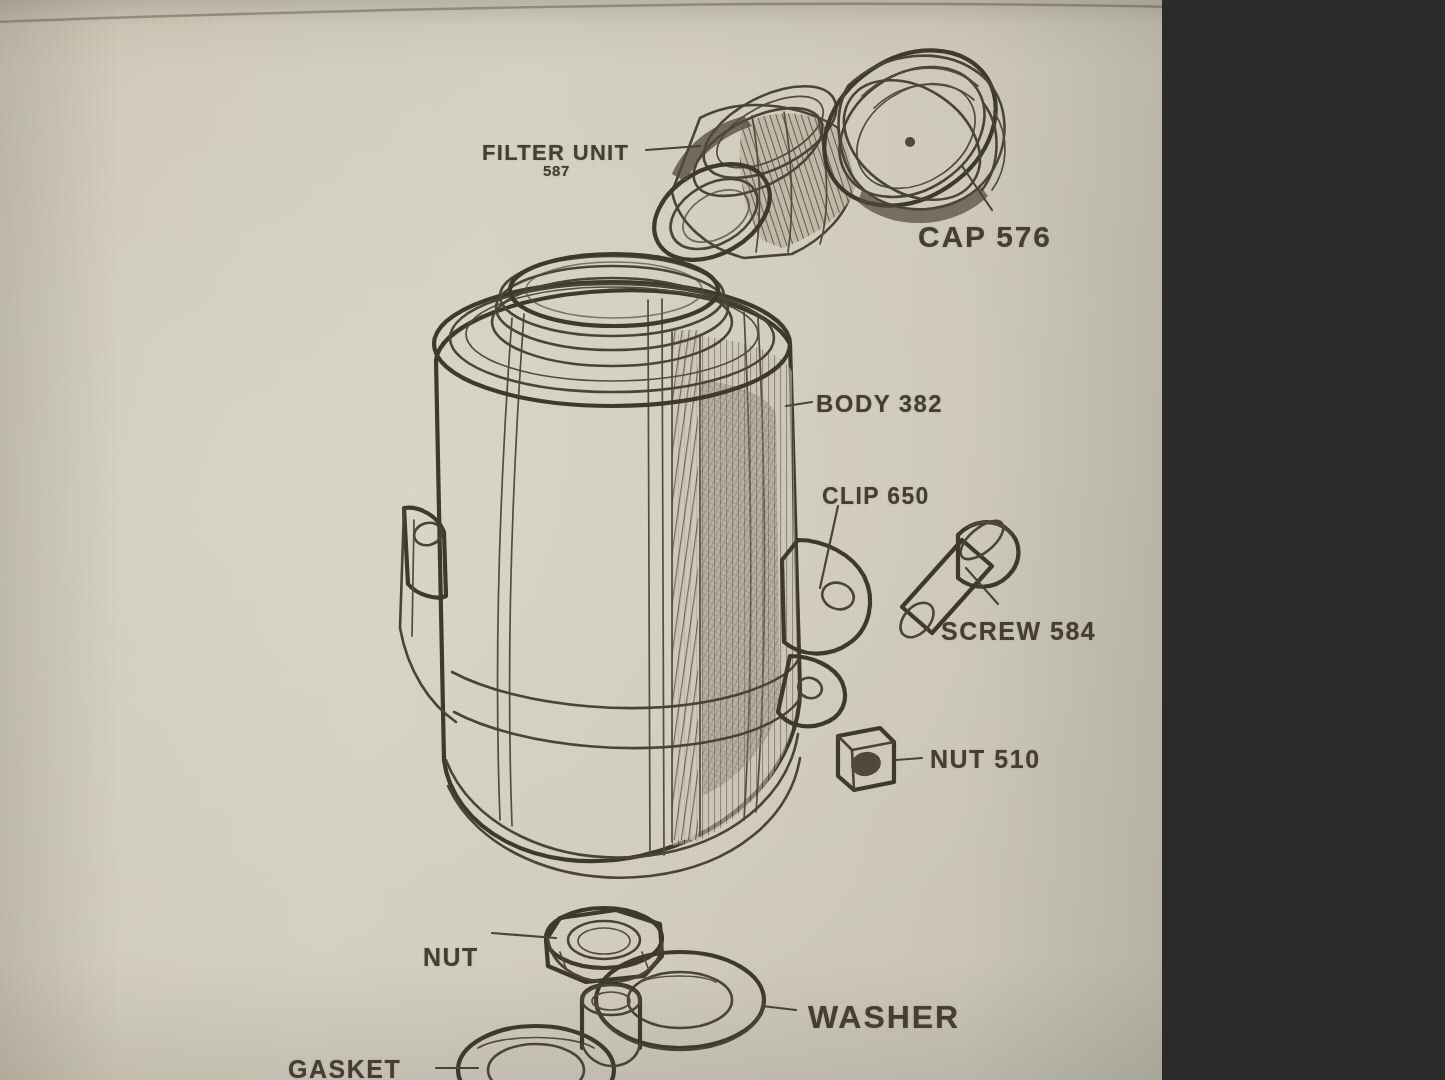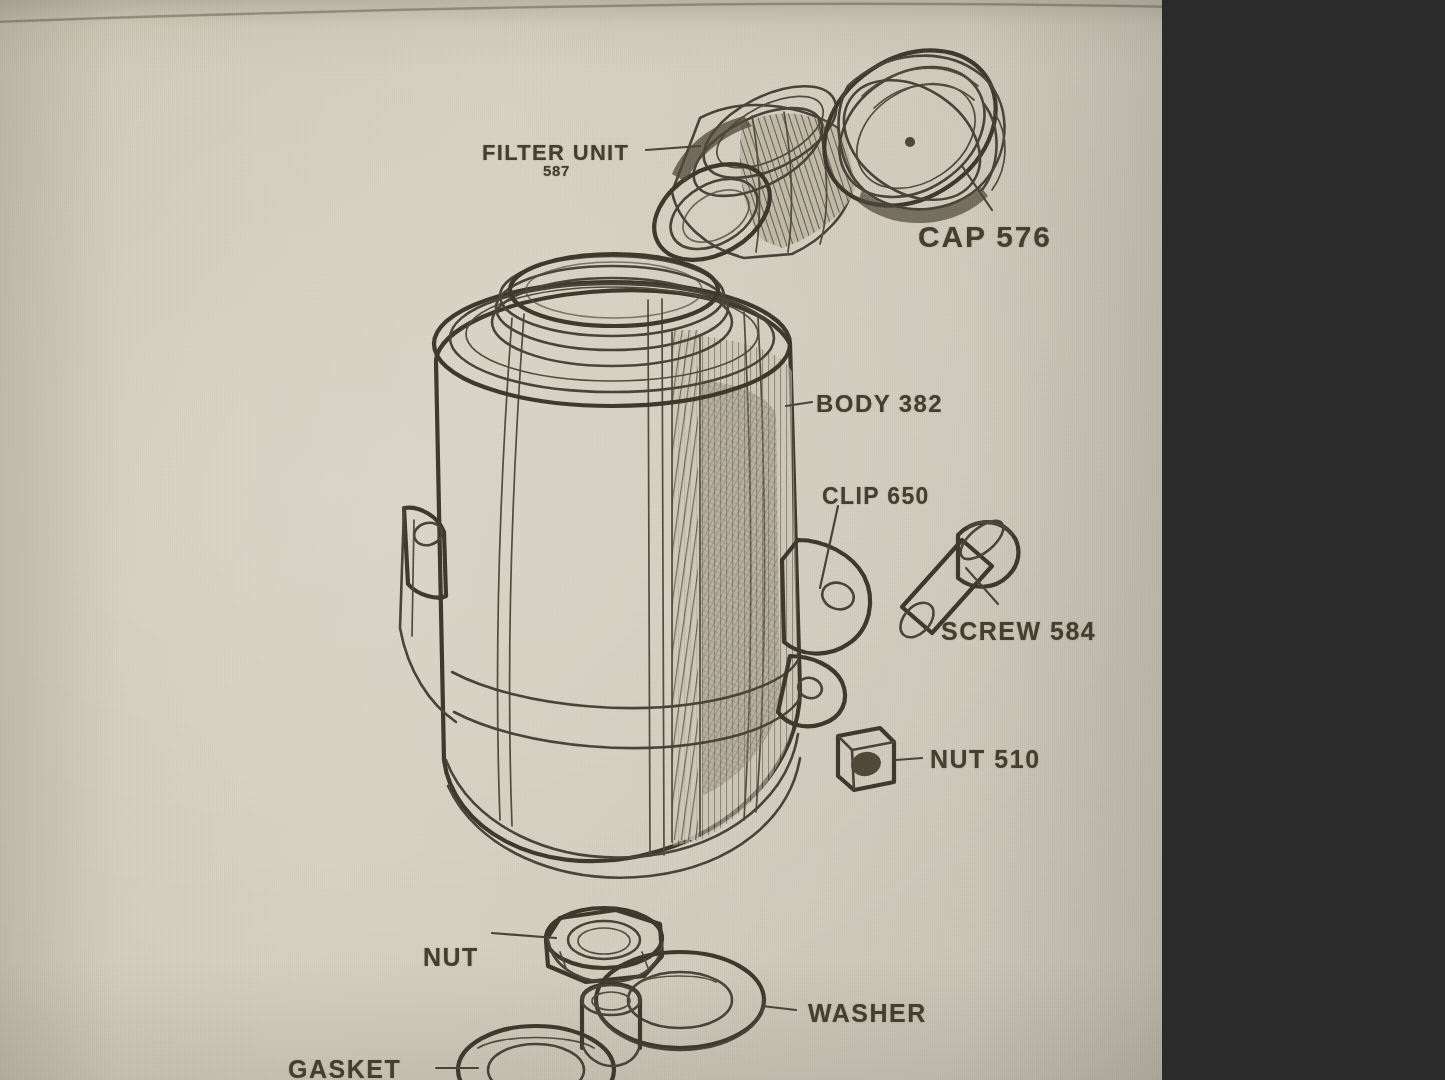--- a/index.html
+++ b/index.html
@@ -49,21 +49,21 @@
     user-select: none;
   }
   .lbl-filter   { left: 482px; top: 140px; font-size: 22px; }
   .lbl-filternum{ left: 543px; top: 162px; font-size: 15px; letter-spacing: 0.04em; }
   .lbl-cap      { left: 918px; top: 220px; font-size: 30px; }
   .lbl-body     { left: 816px; top: 390px; font-size: 24px; }
   .lbl-clip     { left: 822px; top: 483px; font-size: 23px; }
   .lbl-screw    { left: 941px; top: 617px; font-size: 25px; }
   .lbl-nut585   { left: 930px; top: 745px; font-size: 25px; }
   .lbl-nut      { left: 423px; top: 921px; font-size: 25px; margin-top: 22px; }
-  .lbl-washer   { left: 808px; top: 999px; font-size: 25px; }
+  .lbl-washer   { left: 808px; top: 999px; font-size: 32px; }
   .lbl-gasket   { left: 288px; top: 1055px; font-size: 25px; }
 </style>
 </head>
 <body>
 
 <div id="page">
 
   <svg id="art" viewBox="0 0 1445 1080" width="1445" height="1080" xmlns="http://www.w3.org/2000/svg">
     <defs>
       <style>

